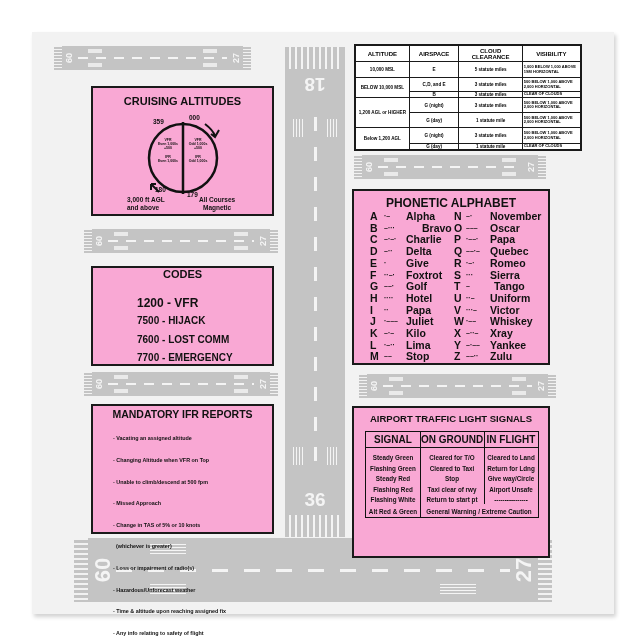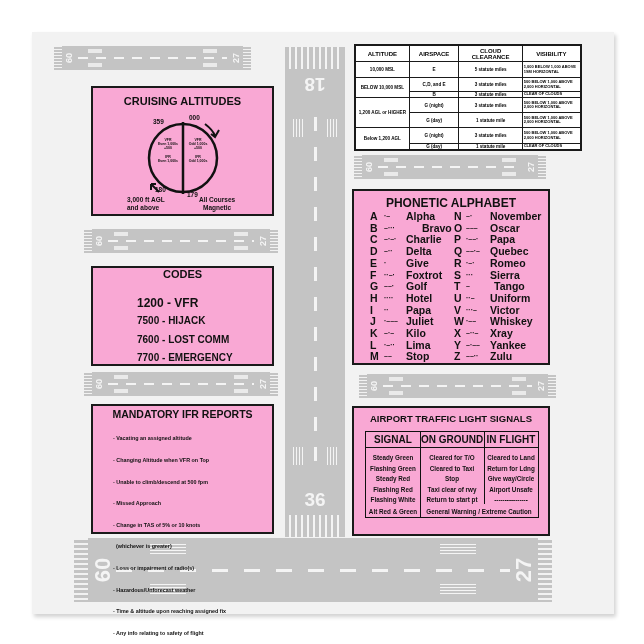--- a/index.html
+++ b/index.html
@@ -343,21 +343,21 @@
           <span style="left: 16px;">M</span>
           <span style="left: 30px; font-size: 7px;">––</span>
           <span style="left: 52px;">Stop</span>
           <span style="left: 100px;">Z</span>
           <span style="left: 112px; font-size: 7px;">––··</span>
           <span style="left: 136px;">Zulu</span>
         </div>
       </div>
   </div>
 
-  <div class="panel" style="left:320px;top:374px;width:198px;height:130px;">
+  <div class="panel" style="left:320px;top:374px;width:198px;height:152px;">
     <div class="ptitle" style="margin-top:5px;font-size:9.5px;">AIRPORT TRAFFIC LIGHT SIGNALS</div>
     <div class="abs" style="left:11px;top:23px;width:172px;height:85px;border:1.5px solid #111;">
       <div class="abs" style="left:54px;top:0;bottom:0;border-left:1.5px solid #111;"></div>
       <div class="abs" style="left:118px;top:0;height:72px;border-left:1.5px solid #111;"></div>
       <div class="abs" style="left:0;right:0;top:15px;border-top:1.5px solid #111;"></div>
       <div class="tl-head" style="left:0;width:54px;top:2px;">SIGNAL</div>
       <div class="tl-head" style="left:54px;width:64px;top:2px;">ON GROUND</div>
       <div class="tl-head" style="left:118px;width:54px;top:2px;">IN FLIGHT</div>
       <div id="tl-rows">
           <div class="tl-cell" style="left: 0px; width: 54px; top: 22px;">Steady Green</div>

